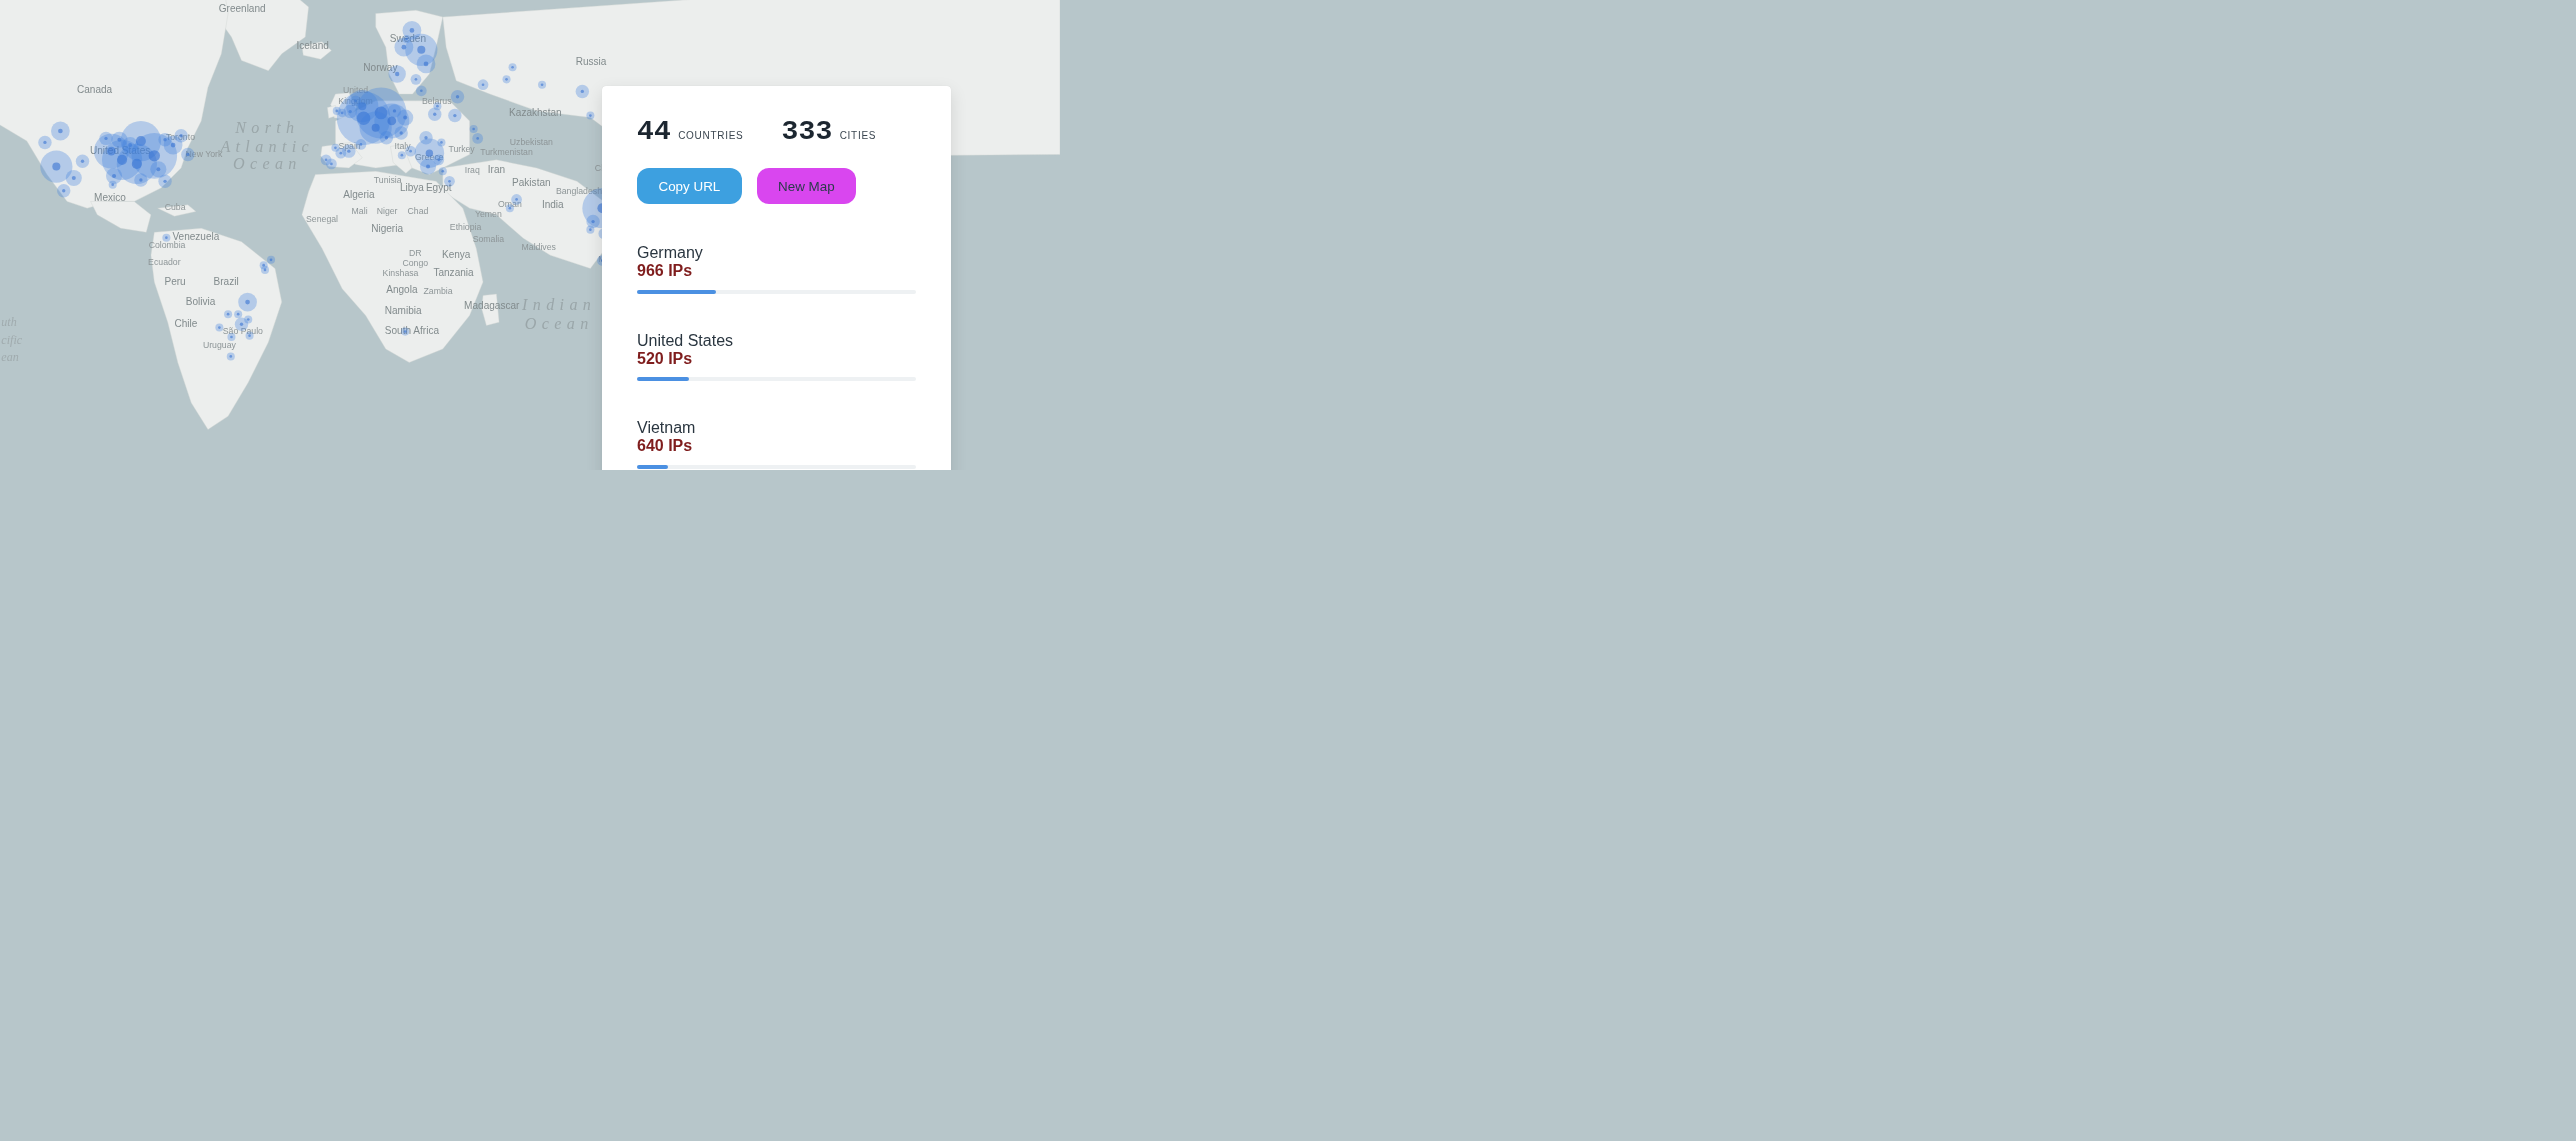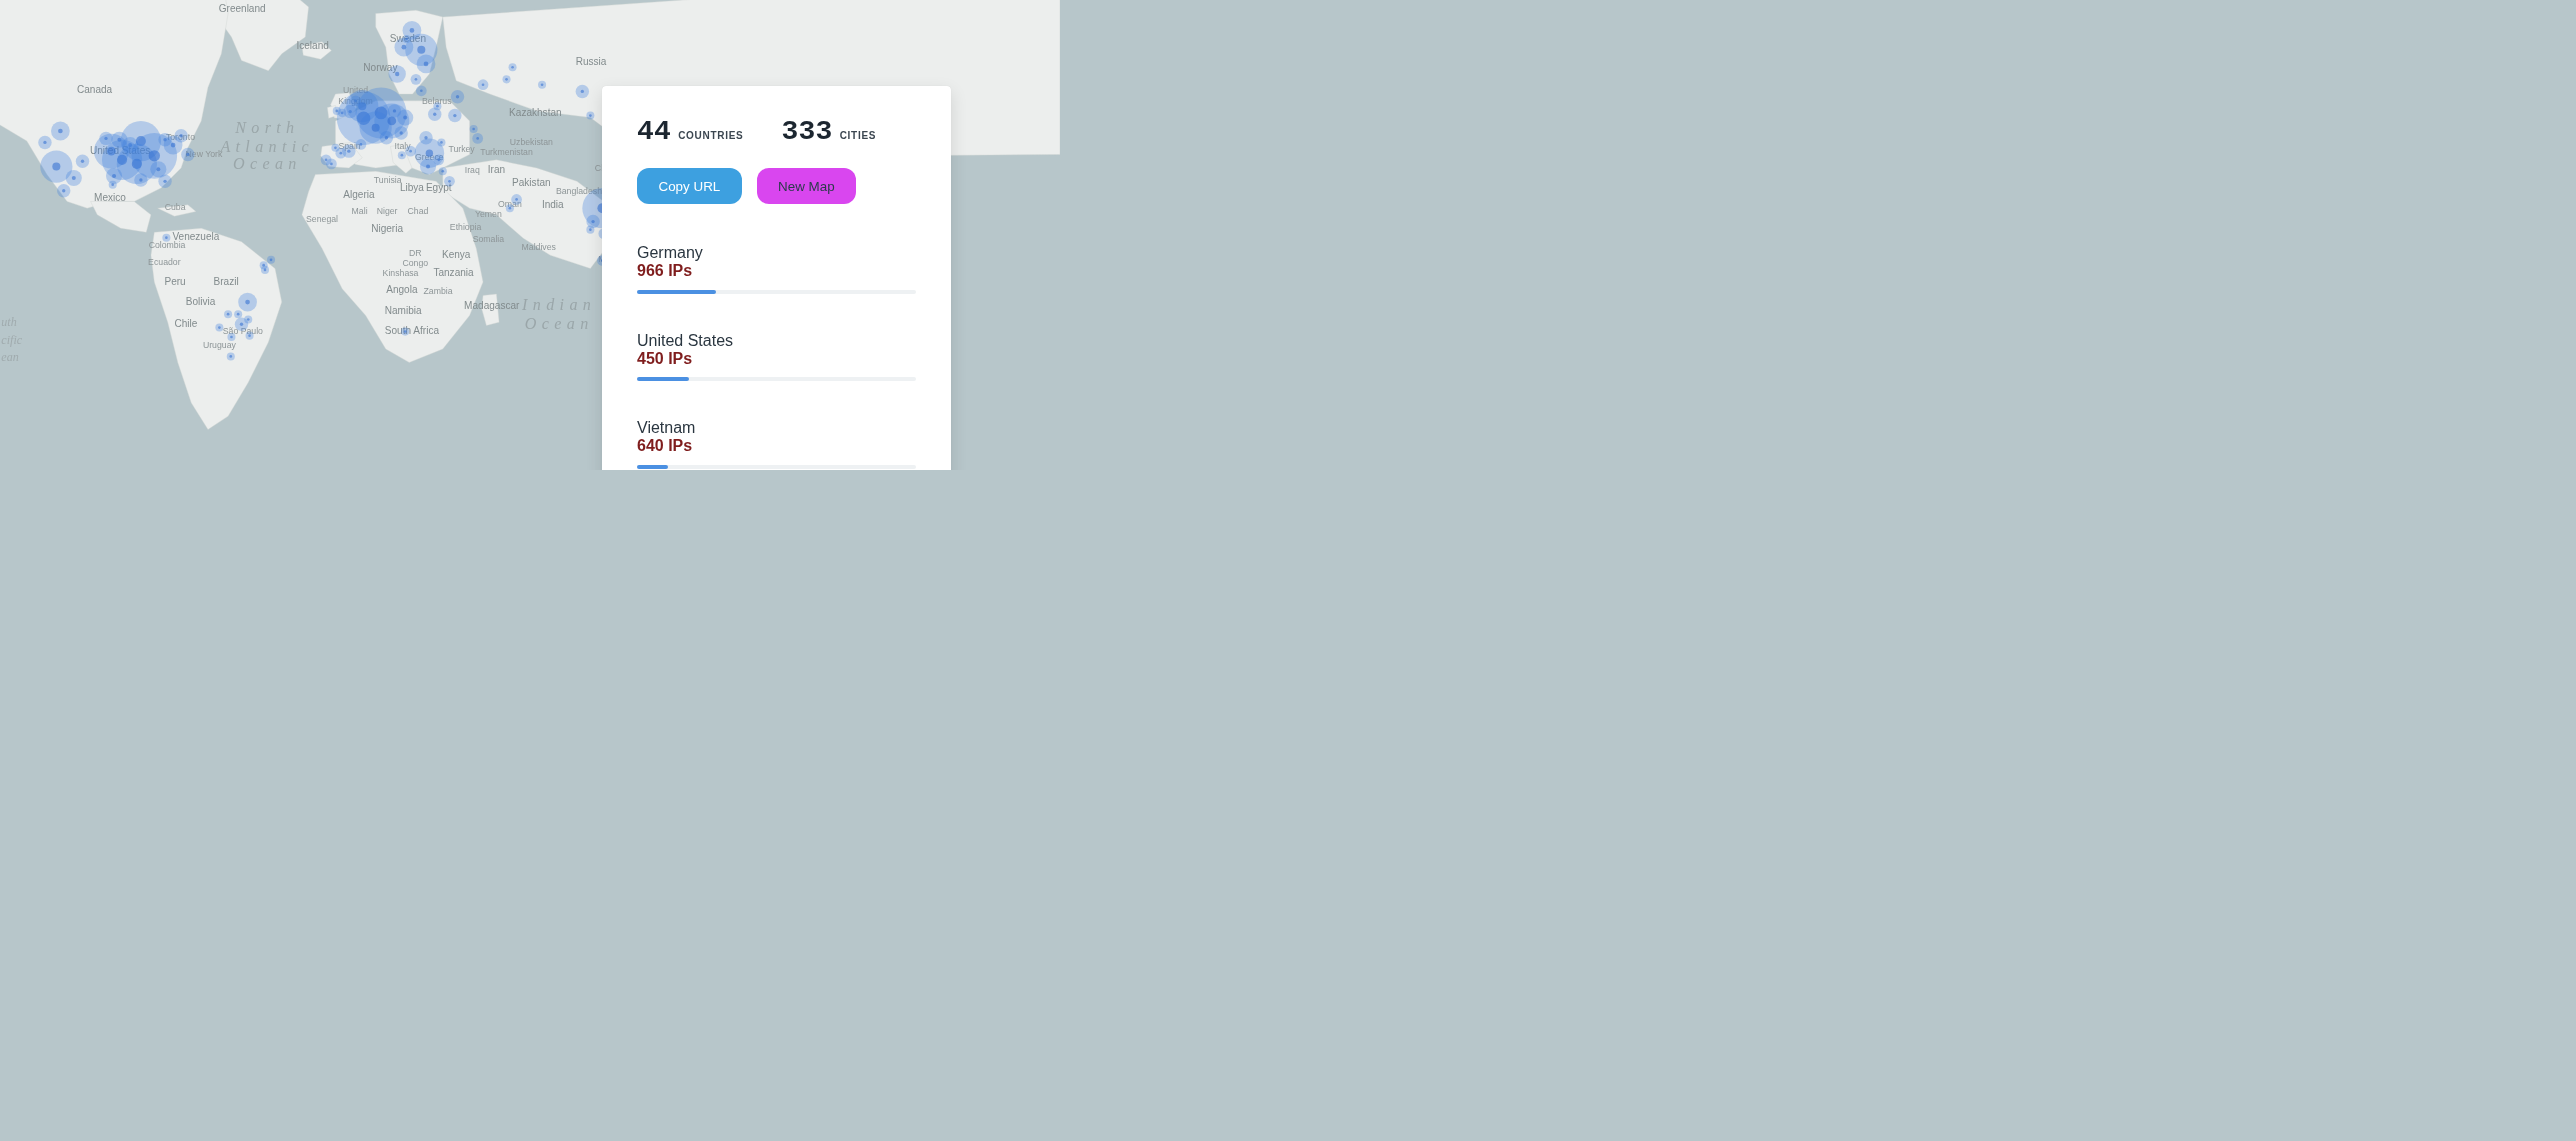--- a/index.html
+++ b/index.html
@@ -78,21 +78,21 @@
     align-items: baseline;
   }
   .stat-value {
     font-size: 28px;
     font-weight: 700;
     letter-spacing: 0.3px;
     font-family: Liberation Mono, monospace;
   }
   .stat-label {
     font-size: 10px;
-    font-weight: 700;
+    font-weight: 400;
     letter-spacing: 0.7px;
     color: #3b4650;
     margin-left: 4px;
   }
   .buttons-row {
     margin-top: 21.5px;
     display: flex;
     gap: 14.8px;
   }
   .btn {
@@ -467,21 +467,21 @@
             <span class="country-name">Germany</span>
             <span class="country-value">966 IPs</span>
           </div>
           <div class="bar-track">
             <div class="bar-fill" style="width: 28.4118%;"></div>
           </div>
         </div>
         <div class="country">
           <div class="country-row">
             <span class="country-name">United States</span>
-            <span class="country-value">450 IPs</span>
+            <span class="country-value">520 IPs</span>
           </div>
           <div class="bar-track">
             <div class="bar-fill" style="width: 18.5294%;"></div>
           </div>
         </div>
         <div class="country">
           <div class="country-row">
             <span class="country-name">Vietnam</span>
             <span class="country-value">640 IPs</span>
           </div>

